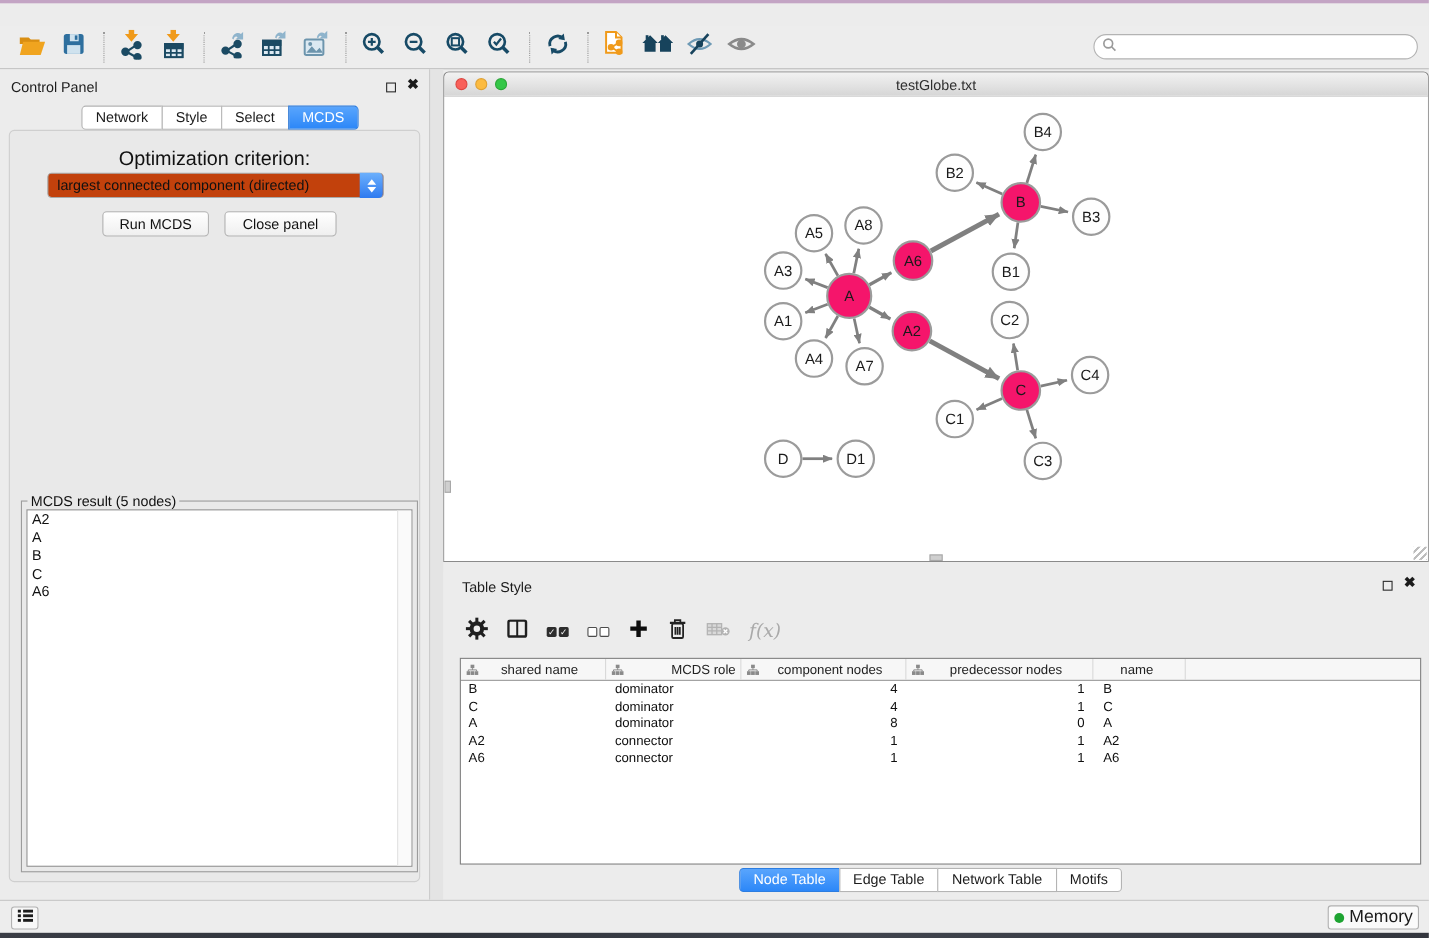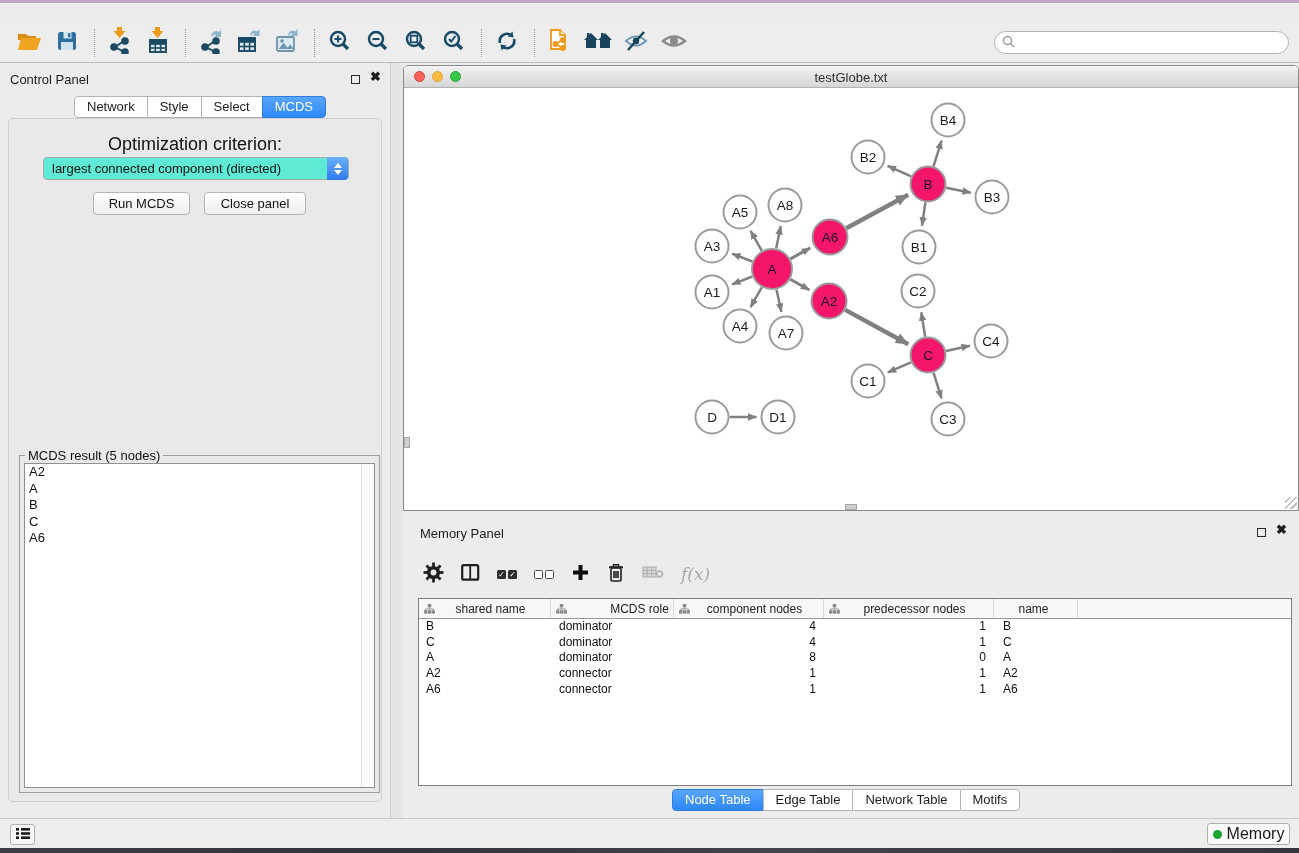--- a/index.html
+++ b/index.html
@@ -40,21 +40,21 @@
   .close-icon { position:absolute; top:6px; font-size:13px; font-weight:bold; color:#1b1b1b; }
   #cp-tabs { position:absolute; left:74px; top:33px; display:flex; }
   .seg-tab { height:22px; line-height:20px; background:#fff; border:1px solid #b4b4b4; font-size:13px;
              color:#1c1c1c; text-align:center; margin-left:-1px; padding:0 12px; }
   .seg-tab.first { border-radius:4px 0 0 4px; margin-left:0; }
   .seg-tab.last  { border-radius:0 4px 4px 0; }
   .seg-tab.active { background:linear-gradient(#59a5fd,#2c87f8); border-color:#2d7de0; color:#fff; }
   #cp-inner { position:absolute; left:8px; top:55px; width:374px; height:684px; background:#e9e9e9;
               border:1px solid #cfcfcf; border-radius:5px; }
   #opt-label { position:absolute; left:0; width:100%; top:15px; text-align:center; font-size:18px; color:#111; }
-  #criterion-select { position:absolute; left:34px; top:38px; width:306px; height:23px; background:#5eead4;
+  #criterion-select { position:absolute; left:34px; top:38px; width:306px; height:23px; background:#c2410c;
                       border:1px solid #a9a9a9; border-radius:4px; font-size:13px; color:#111;
                       line-height:21px; padding-left:8px; }
   #criterion-stepper { position:absolute; right:0; top:-1px; width:21px; height:23px; border-radius:0 4px 4px 0;
                        background:linear-gradient(#6cb0fc,#2e7af0); display:flex; flex-direction:column;
                        align-items:center; justify-content:center; gap:2px; }
   .step-up   { width:0; height:0; border-left:4px solid transparent; border-right:4px solid transparent; border-bottom:5px solid #fff; }
   .step-down { width:0; height:0; border-left:4px solid transparent; border-right:4px solid transparent; border-top:5px solid #fff; }
   .cp-btn { position:absolute; top:73px; height:23px; background:linear-gradient(#ffffff,#efefef);
             border:1px solid #b5b5b5; border-radius:4px; font-size:13px; color:#111; text-align:center; line-height:21px; }
   #run-btn   { left:84px;  width:97px; }
@@ -395,21 +395,21 @@
           <circle cx="374" cy="329" r="16.5" fill="#FEFEFE" stroke="#9B9B9B" stroke-width="2"></circle>
           <text x="374" y="333.5" text-anchor="middle" font-size="13.5" fill="#1A1A1A" font-family="&quot;Liberation Sans&quot;, sans-serif">D1</text>
         </svg>
       <div id="nw-vthumb" class="mini-thumb"></div>
       <div id="nw-hthumb" class="mini-thumb"></div>
       <div id="nw-grip"></div>
     </div>
   </div>
 
   <div id="table-panel">
-    <div class="panel-title" style="left:17px; top:6px;">Memory Panel</div>
+    <div class="panel-title" style="left:17px; top:6px;">Table Style</div>
     <div class="float-icon" style="right:33px; top:8px;"></div>
     <div class="close-icon" style="right:12px; top:2px;">✖</div>
 
     <div id="tp-toolbar">
       <span class="tp-icon">
           <span><svg width="21" height="21" viewBox="0 0 20 20">
               <g fill="#1f1f1f">
                 <rect x="8.7" y="0.5" width="2.6" height="4.5"></rect>
                 <rect x="8.7" y="15" width="2.6" height="4.5"></rect>
                 <rect x="8.7" y="0.5" width="2.6" height="4.5" transform="rotate(45 10 10)"></rect>

